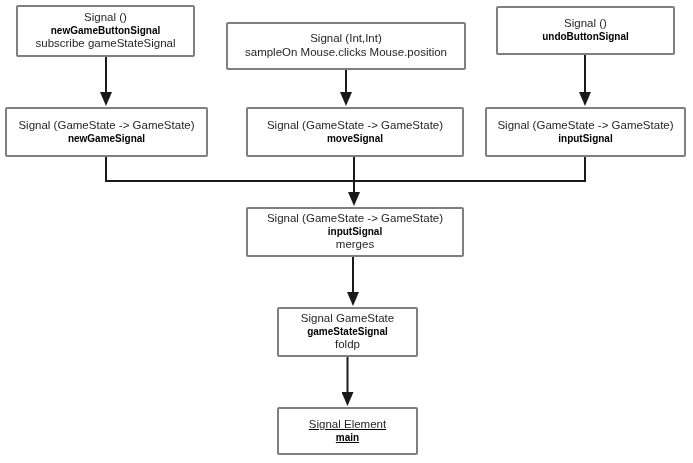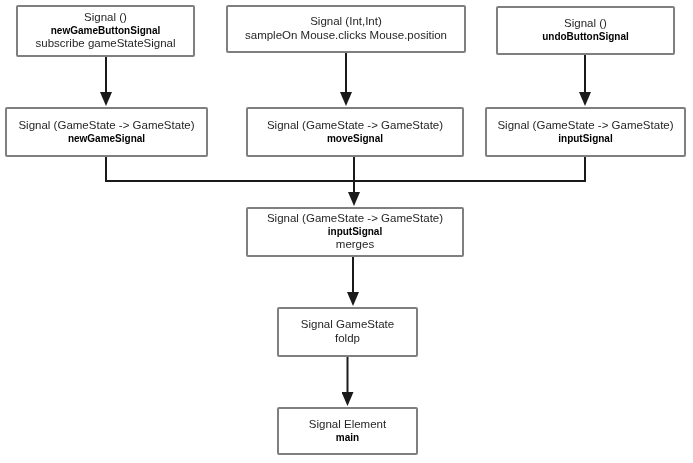--- a/index.html
+++ b/index.html
@@ -41,28 +41,28 @@
   }
   .node span:empty { display: none; }
   #edges {
     position: absolute;
     left: 0; top: 0;
     width: 693px; height: 463px;
     z-index: 1;
   }
   
   #n-newGameButtonSignal { left: 16px;  top: 5px;   width: 179px; height: 52px; }
-  #n-clickSignal         { left: 226px; top: 5px;   width: 240px; height: 48px; }
+  #n-clickSignal         { left: 226px; top: 22px;   width: 240px; height: 48px; }
   #n-undoButtonSignal    { left: 496px; top: 6px;   width: 179px; height: 49px; }
   #n-newGameSignal       { left: 5px;   top: 107px; width: 203px; height: 50px; }
   #n-moveSignal          { left: 246px; top: 107px; width: 218px; height: 50px; }
   #n-undoSignal          { left: 485px; top: 107px; width: 201px; height: 50px; }
   #n-inputSignal         { left: 246px; top: 207px; width: 218px; height: 50px; }
   #n-gameStateSignal     { left: 277px; top: 307px; width: 141px; height: 50px; }
-  #n-main                { left: 277px; top: 407px; width: 141px; height: 48px; }
+  #n-main                { left: 277px; top: 407px; width: 141px; height: 48px; text-decoration: underline; }
 </style>
 </head>
 <body>
 
 <div id="canvas">
 
   <svg id="edges" viewBox="0 0 693 463" xmlns="http://www.w3.org/2000/svg">
     <defs>
       <marker id="arrow" markerUnits="userSpaceOnUse" markerWidth="14" markerHeight="12" refX="11" refY="6" orient="auto" viewBox="0 0 14 12">
         <path d="M0,0 L14,6 L0,12 Z" fill="#1a1a1a"></path>
@@ -119,20 +119,21 @@
   </div>
 
   <div class="node" id="n-inputSignal">
     <span class="type-line">Signal (GameState -&gt; GameState)</span>
     <span class="name-line">inputSignal</span>
     <span class="detail-line">merges</span>
   </div>
 
   <div class="node" id="n-gameStateSignal">
     <span class="type-line">Signal GameState</span>
+    <span class="name-line">gameStateSignal</span>
     <span class="detail-line">foldp</span>
   </div>
 
   <div class="node" id="n-main">
     <span class="type-line">Signal Element</span>
     <span class="name-line">main</span>
 
   </div>
 
 </div>

